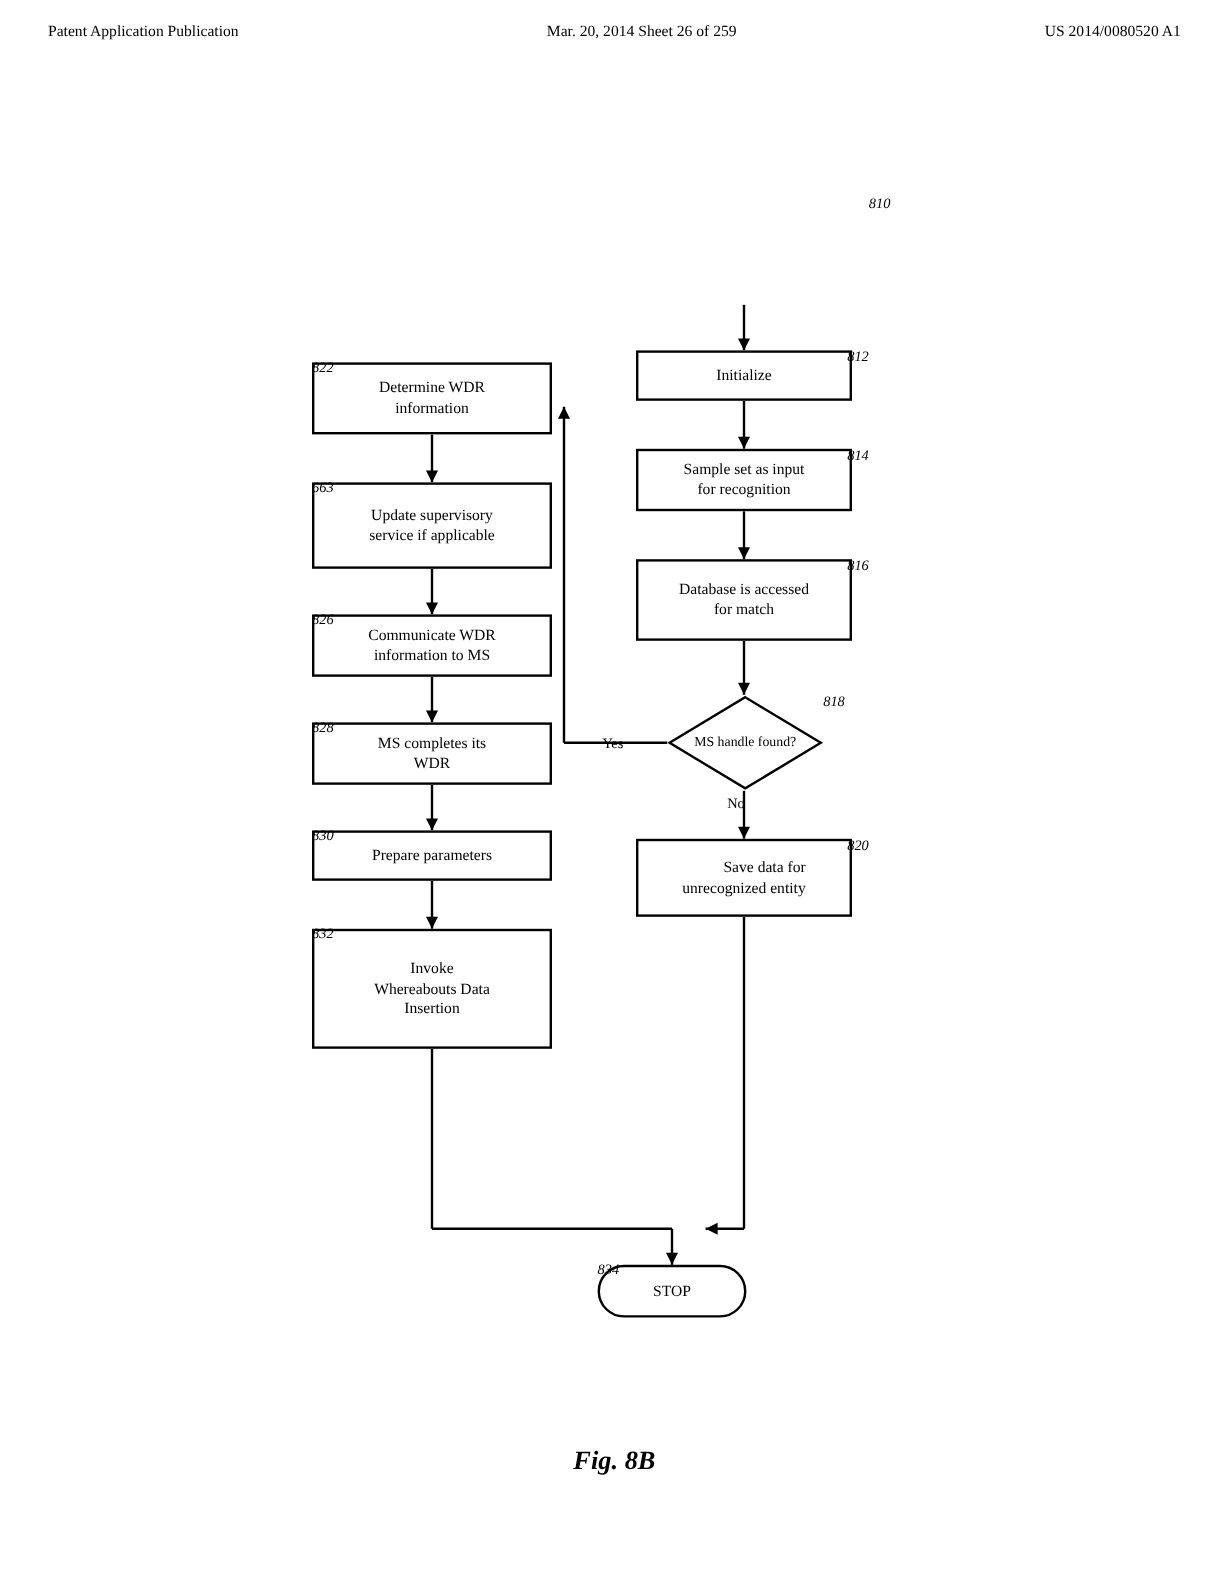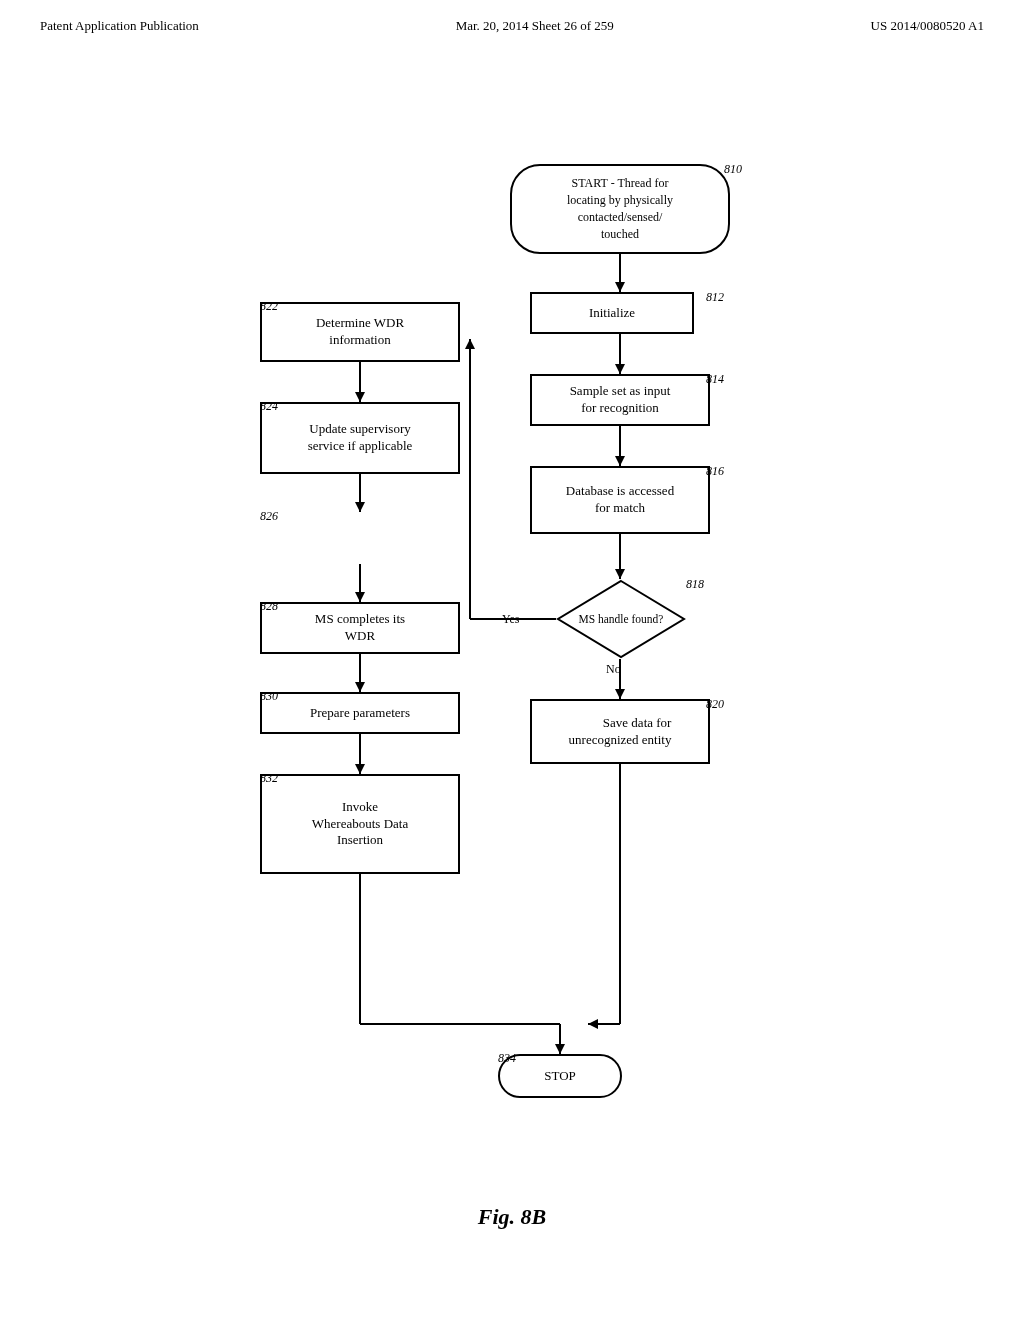--- a/index.html
+++ b/index.html
@@ -150,29 +150,23 @@
     <line x1="620" y1="980" x2="588" y2="980" stroke="#000" stroke-width="2"></line>
     <polygon points="588,980 598,975 598,985" fill="#000"></polygon>
 
     <line x1="360" y1="830" x2="360" y2="980" stroke="#000" stroke-width="2"></line>
     <line x1="360" y1="980" x2="560" y2="980" stroke="#000" stroke-width="2"></line>
     <line x1="560" y1="980" x2="560" y2="1010" stroke="#000" stroke-width="2"></line>
     <polygon points="560,1010 555,1000 565,1000" fill="#000"></polygon>
 
   </svg>
 
-  <div class="flow-rounded" style="left:510px; top:120px; width:220px; height:90px; font-size:12px;">
-    <span style="white-space:pre-line;">START - Thread for
-locating by physically
-contacted/sensed/
-touched</span>
-  </div>
   <span class="ref-label" style="left:724px; top:118px;">810</span>
 
-  <div class="flow-box" style="left:530px; top:248px; width:164px; height:42px;">
+  <div class="flow-box" style="left:530px; top:248px; width:180px; height:42px;">
     <span>Initialize</span>
   </div>
   <span class="ref-label" style="left:706px; top:246px;">812</span>
 
   <div class="flow-box" style="left:530px; top:330px; width:180px; height:52px;">
     <span style="white-space:pre-line;">Sample set as input
 for recognition</span>
   </div>
   <span class="ref-label" style="left:706px; top:328px;">814</span>
 
@@ -205,22 +199,26 @@
   <div class="flow-box" style="left:260px; top:258px; width:200px; height:60px;">
     <span style="white-space:pre-line;">Determine WDR
 information</span>
   </div>
   <span class="ref-label" style="left:260px; top:255px;">822</span>
 
   <div class="flow-box" style="left:260px; top:358px; width:200px; height:72px;">
     <span style="white-space:pre-line;">Update supervisory
 service if applicable</span>
   </div>
-  <span class="ref-label" style="left:260px; top:355px;">824</span>
-
+  <span class="ref-label" style="left:260px; top:355px;">663</span>
+
+  <div class="flow-box" style="left:260px; top:468px; width:200px; height:52px;">
+    <span style="white-space:pre-line;">Communicate WDR
+information to MS</span>
+  </div>
   <span class="ref-label" style="left:260px; top:465px;">826</span>
 
   <div class="flow-box" style="left:260px; top:558px; width:200px; height:52px;">
     <span style="white-space:pre-line;">MS completes its
 WDR</span>
   </div>
   <span class="ref-label" style="left:260px; top:555px;">828</span>
 
   <div class="flow-box" style="left:260px; top:648px; width:200px; height:42px;">
     <span>Prepare parameters</span>

